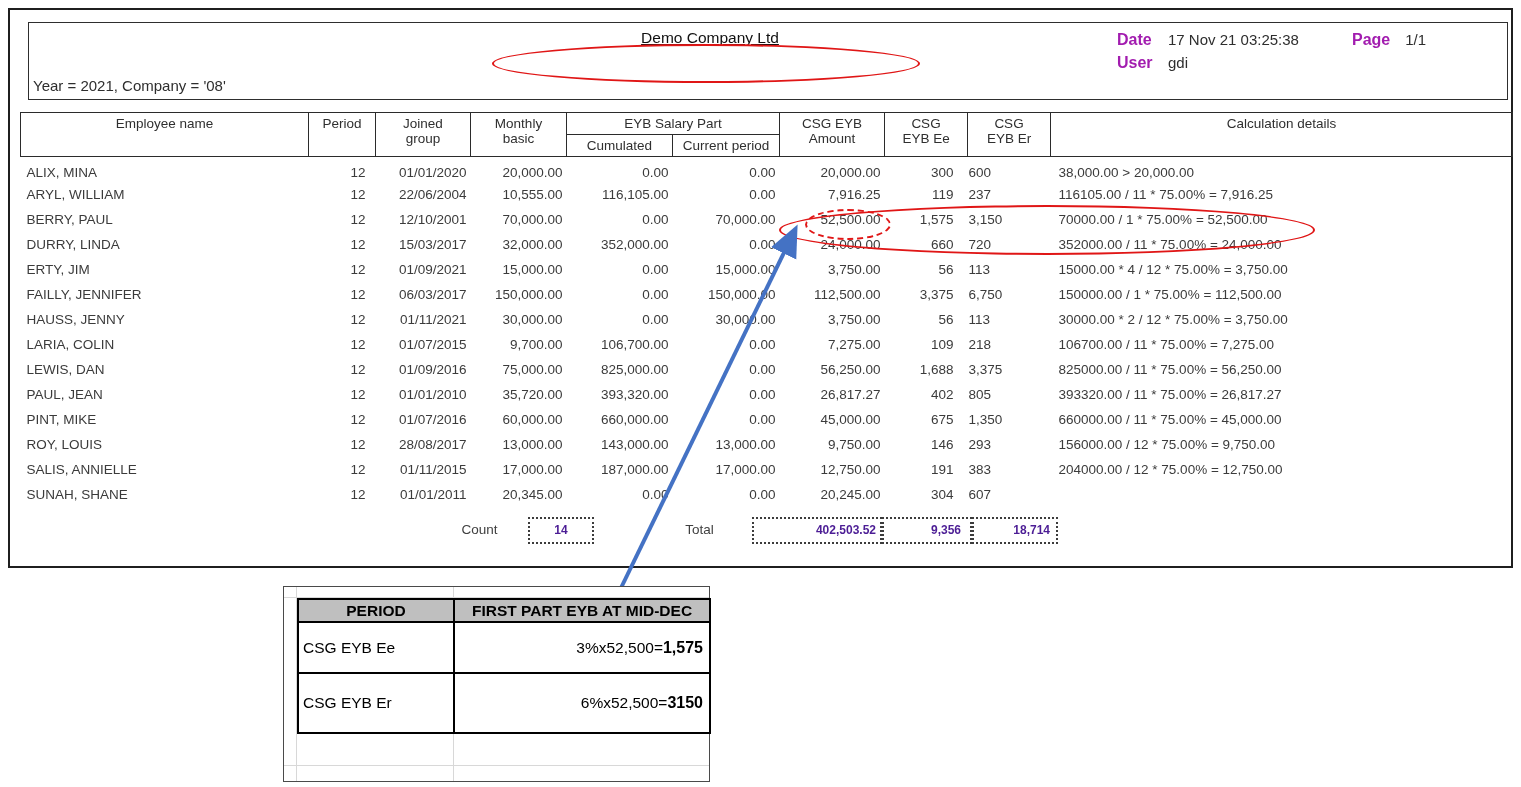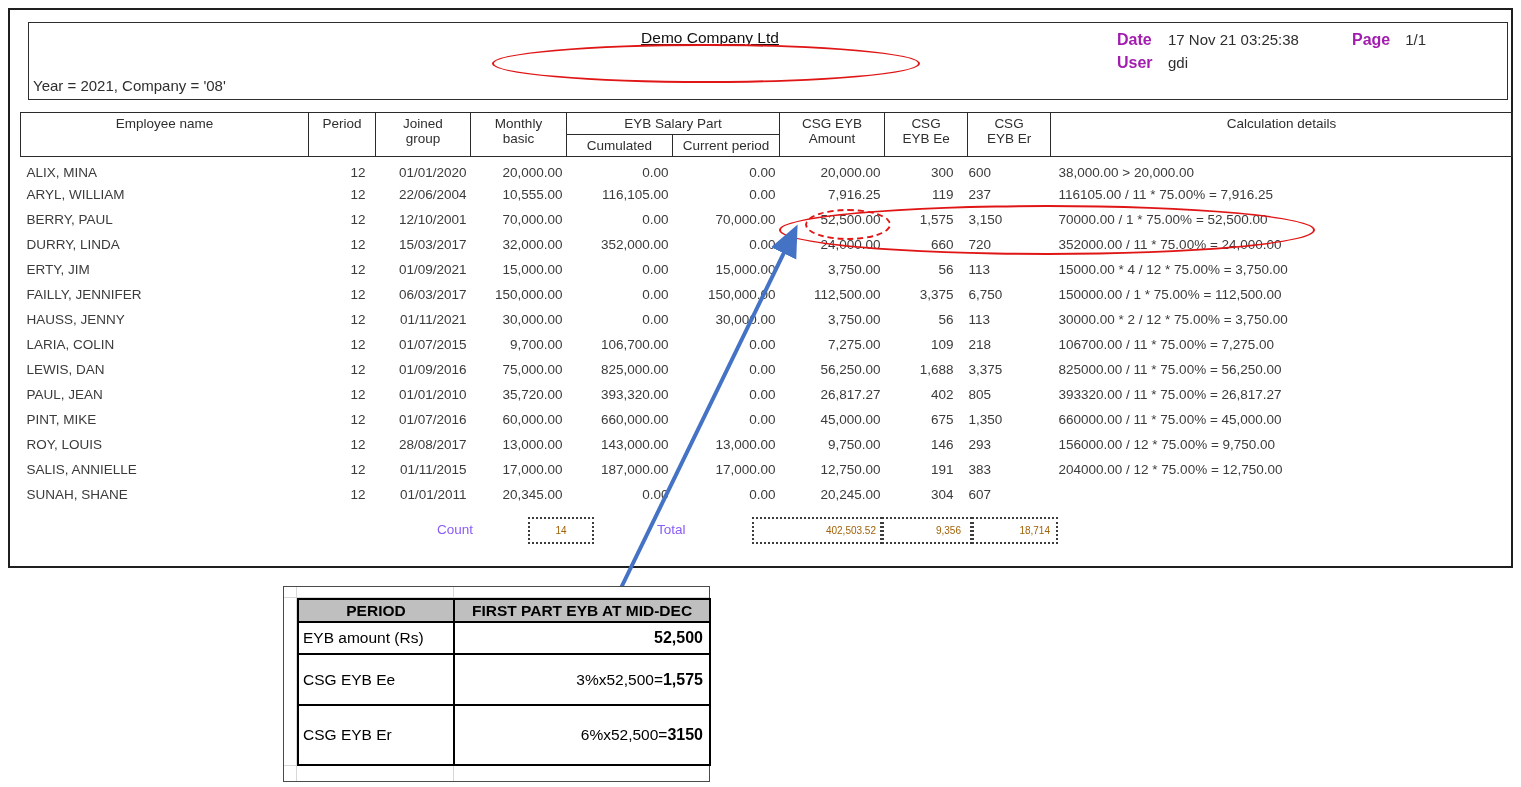--- a/index.html
+++ b/index.html
@@ -38,23 +38,23 @@
   .c-joined    { text-align:right; padding-right:4px; }
   .c-monthly   { text-align:right; padding-right:4px; }
   .c-cumulated { text-align:right; padding-right:4px; }
   .c-current   { text-align:right; padding-right:4px; }
   .c-amount    { text-align:right; padding-right:4px; }
   .c-ee        { text-align:right; padding-right:14px; }
   .c-er        { text-align:left; padding-right:15px; }
   .c-calc      { text-align:left;  padding-left:8px; }
 
   
-  .tot-label { position:absolute; font-size:13.5px; color:#8b5cf6; text-align:left; }
-  .tot-box { position:absolute; top:517px; height:27px; border:2px dotted #3c3c3c; font-size:10px;
-             color:#a16207; line-height:23px; }
+  .tot-label { position:absolute; font-size:13.5px; color:#404040; text-align:center; }
+  .tot-box { position:absolute; top:517px; height:27px; border:2px dotted #3c3c3c; font-size:12px;
+             color:#4c1d95; line-height:23px;font-weight:bold; }
   .tot-box.center { text-align:center; }
   .tot-box.right  { text-align:right; padding-right:4px; }
 
   
   svg.arrow { position:absolute; left:598px; top:210px; pointer-events:none; }
 
   
   .excel { position:absolute; left:283px; top:586px; width:427px; height:196px; border:1px solid #4a4a4a; background:#fff; }
   .xgrid { position:absolute; background:#d8d8d8; }
   .xv1 { left:12px; top:0; bottom:0; width:1px; }
@@ -320,24 +320,20 @@
   <table class="xtable">
     <colgroup>
         <col style="width:156px">
         <col style="width:256px">
       </colgroup>
     <tbody>
         <tr>
       <th>PERIOD</th>
       <th>FIRST PART EYB AT MID-DEC</th>
     </tr>
-    <tr class="xr1">
-      <td class="xlabel">EYB amount (Rs)</td>
-      <td class="xvalue"><span></span><span class="xbold">52,500</span></td>
-    </tr>
     <tr class="xr2">
       <td class="xlabel">CSG EYB Ee</td>
       <td class="xvalue"><span>3%x52,500=</span><span class="xbold">1,575</span></td>
     </tr>
     <tr class="xr3">
       <td class="xlabel">CSG EYB Er</td>
       <td class="xvalue"><span>6%x52,500=</span><span class="xbold">3150</span></td>
     </tr>
   </tbody>
     </table>

